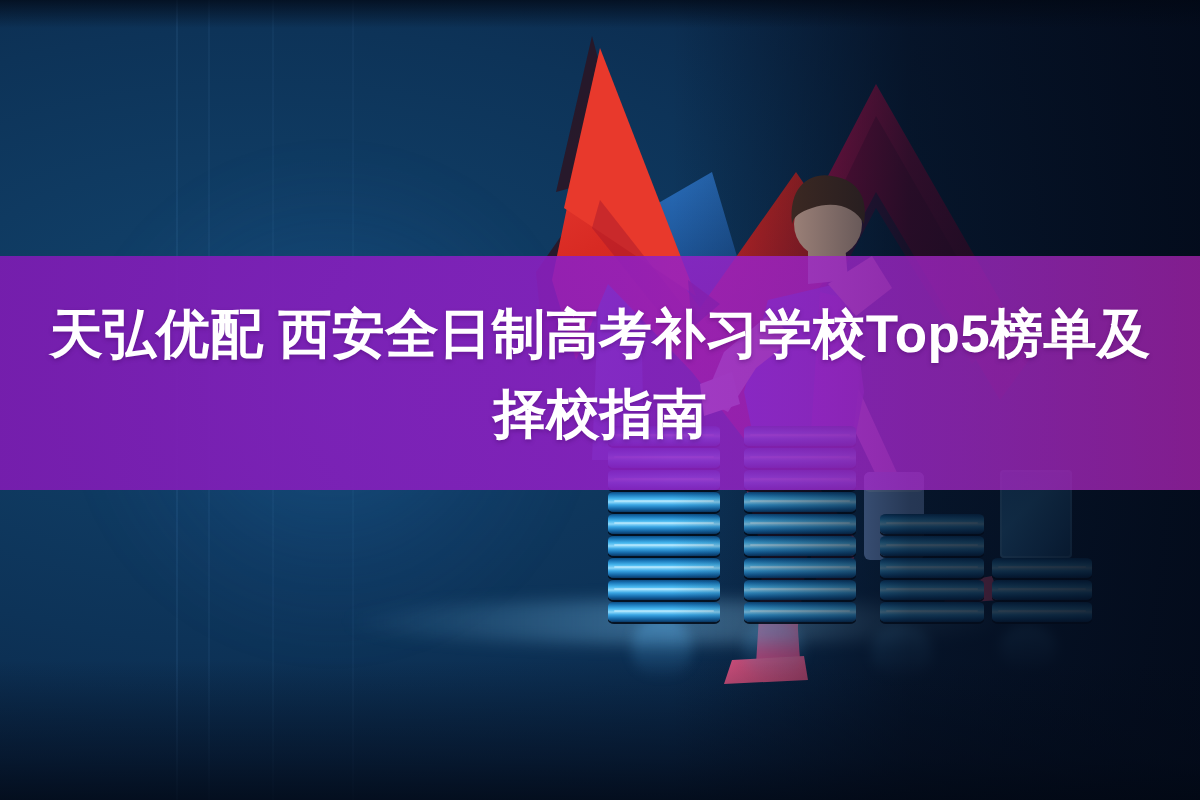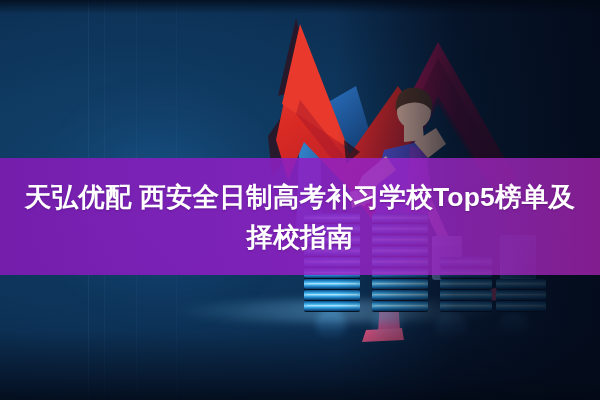--- a/index.html
+++ b/index.html
@@ -120,21 +120,21 @@
     background: linear-gradient(to right, rgba(120,200,250,0) 0%, rgba(130,205,250,0.30) 40%, rgba(150,215,255,0.38) 65%, rgba(120,200,250,0.08) 100%);
     filter: blur(4px);
     border-radius: 50%;
   }
 
   
   .band {
     position: absolute;
     left: 0;
     right: 0;
-    top: 158px;
+    top: 128px;
     height: 117px;
     background: linear-gradient(to right,
       rgba(124,28,178,0.93) 0%,
       rgba(131,31,187,0.92) 30%,
       rgba(143,32,196,0.88) 52%,
       rgba(157,36,201,0.80) 68%,
       rgba(168,40,200,0.74) 82%,
       rgba(178,36,186,0.72) 100%);
     display: flex;
     align-items: center;

